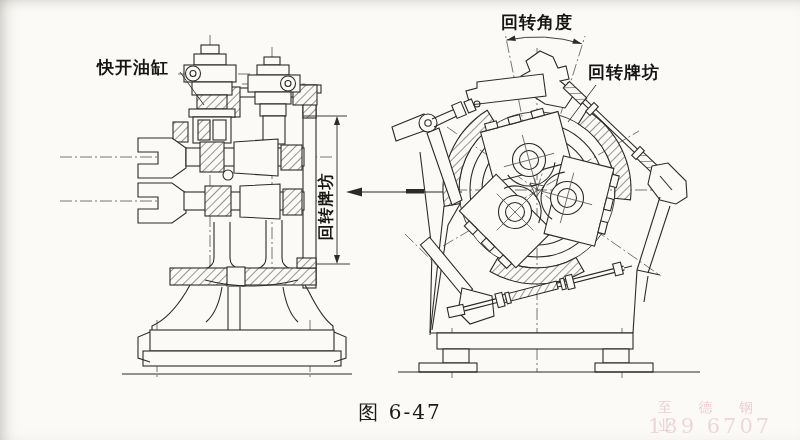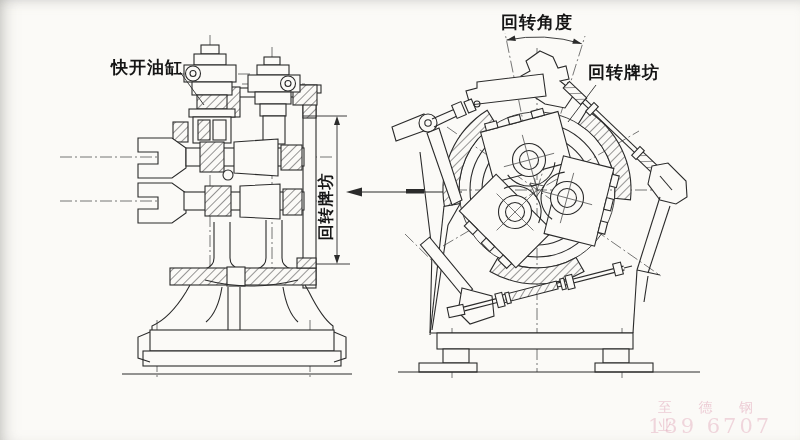--- a/index.html
+++ b/index.html
@@ -302,28 +302,29 @@
     <g>
       <path d="M506.5,40.1 A153,153 0 0 1 581.7,43.7" stroke-width="0.9"></path>
       <polygon points="506.5,40.1 514.7,35.6 515.9,41 " fill="#2b2b2b" stroke="none"></polygon>
       <polygon points="581.7,43.7 573.9,38.4 572.3,43.8" fill="#2b2b2b" stroke="none"></polygon>
     </g>
 
     <path d="M596,85 L568,122" stroke-width="0.9"></path>
   </g>
 </svg>
 
-<div class="lbl" style="left:111px;top:56px;">快开油缸</div>
+<div class="lbl" style="left:97px;top:56px;">快开油缸</div>
 
 <div class="lbl" style="left:501px;top:11px;">回转角度</div>
 
 <div class="lbl" style="left:588px;top:61px;">回转牌坊</div>
 
 
 <div class="lbl lbl-rot" style="left:286px;top:196px;width:80px;text-align:center;font-size:16px;">回转牌坊</div>
 
 <div class="caption">
+  <span>图 6-47</span>
 </div>
 
 <div class="wm wm-co">至 德 钢 业</div>
 <div class="wm wm-ph">139 6707 6667</div>
 
 </div>
 
 </body></html>

